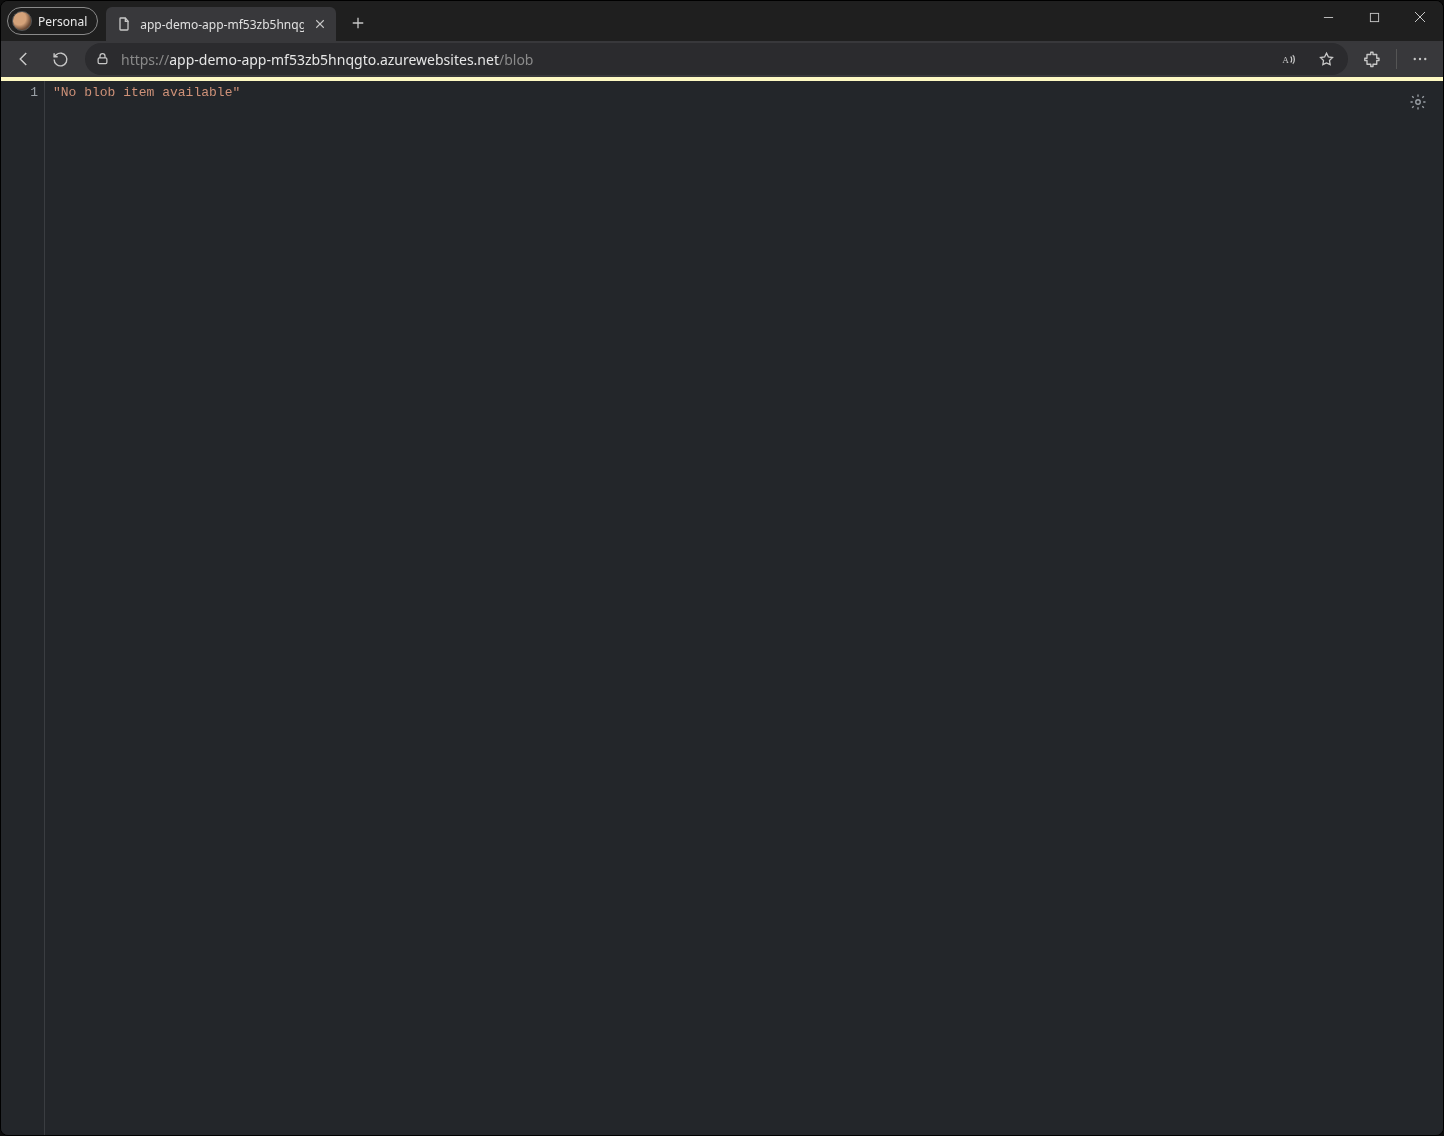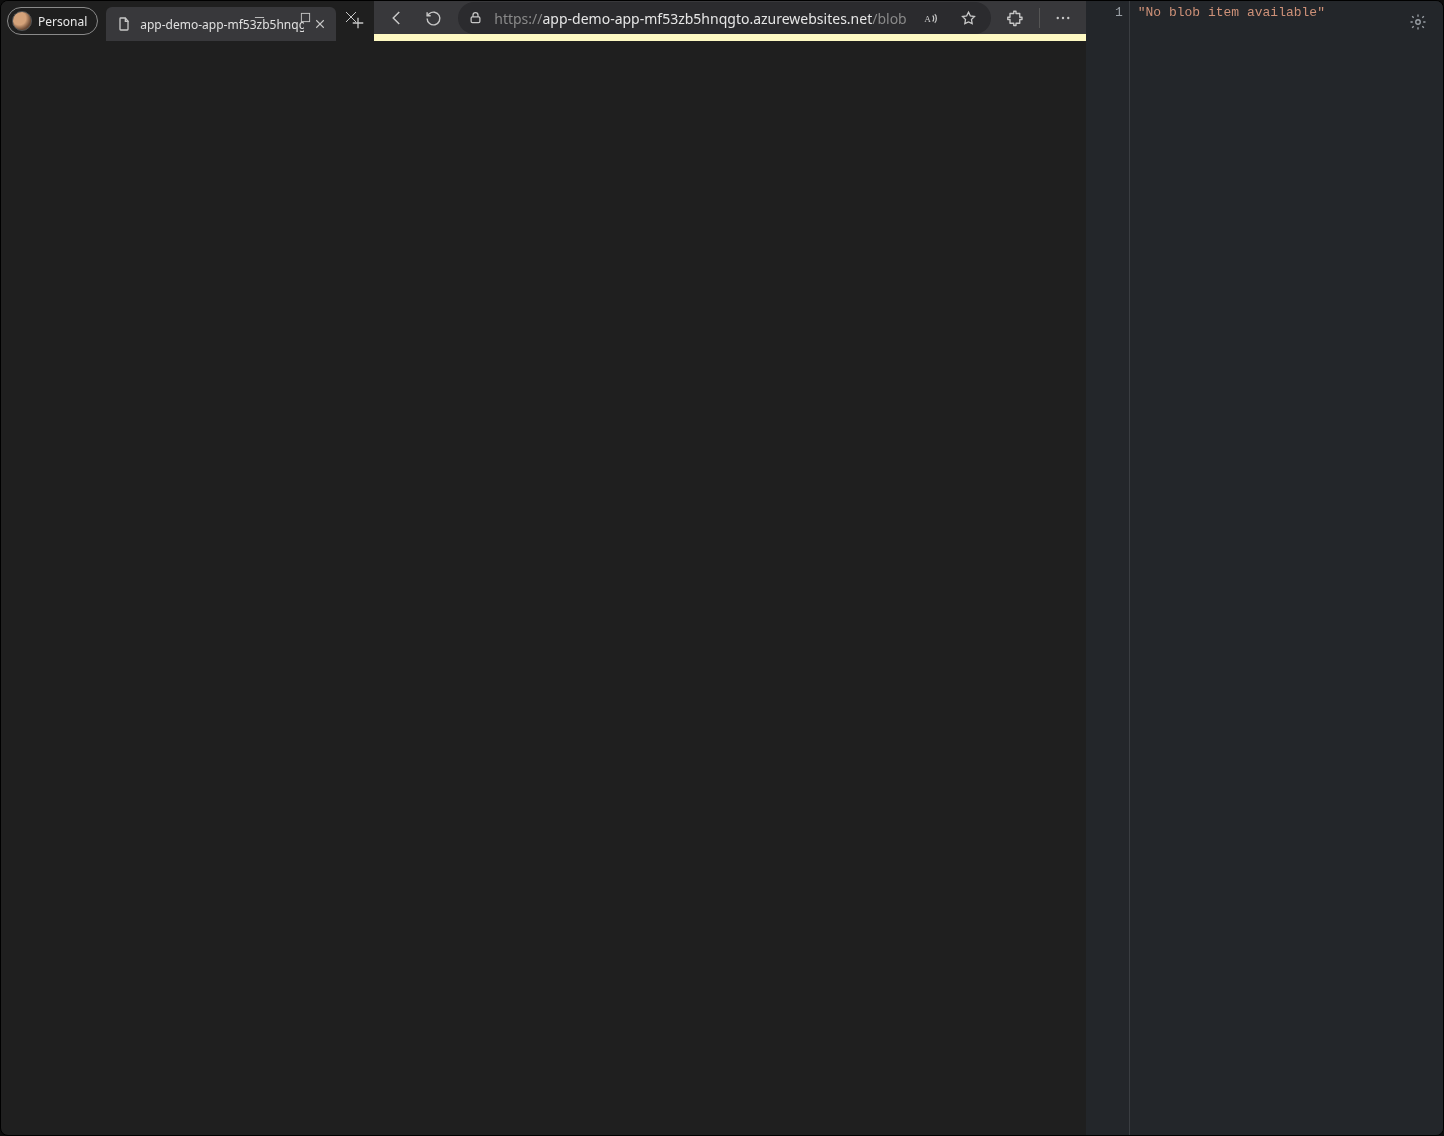--- a/index.html
+++ b/index.html
@@ -10,21 +10,21 @@
     font-family: "Segoe UI", system-ui, sans-serif;
     overflow: hidden;
     color: #c7c7c7;
   }
   .window {
     width: 1444px;
     height: 1136px;
     background: #1f1f1f;
     border-radius: 8px;
     display: flex;
-    flex-direction: row;
+    flex-direction: column;
     overflow: hidden;
     border: 1px solid #000;
   }
 
   
   .titlebar {
     height: 40px;
     background: #1f1f1f;
     display: flex;
     align-items: flex-end;
@@ -106,24 +106,24 @@
     display: flex; align-items: center; justify-content: center;
     color: #c7c7c7;
     cursor: pointer;
   }
 
   
   .toolbar {
     height: 40px;
     background: #38383b;
     display: flex;
-    align-items: flex-end;
+    align-items: center;
     padding: 0 6px;
     gap: 2px;
-    border-bottom: 7px solid #fef9c3;
+    border-bottom: 4px solid #fef9c3;
   }
   .tool-btn {
     width: 34px; height: 32px;
     display: flex; align-items: center; justify-content: center;
     color: #c7c7c7;
     cursor: pointer;
     border-radius: 4px;
   }
   .addressbar {
     flex: 1;

